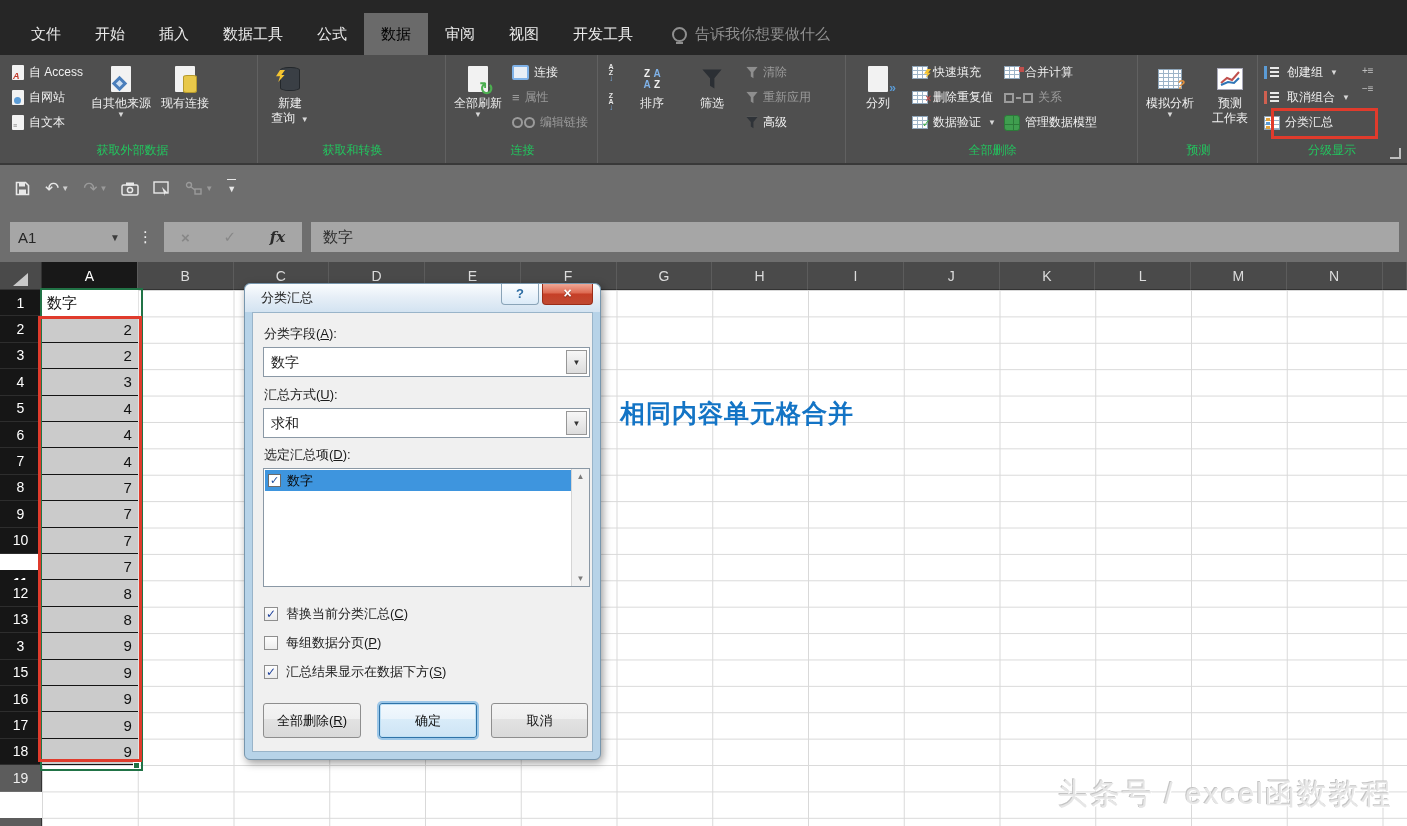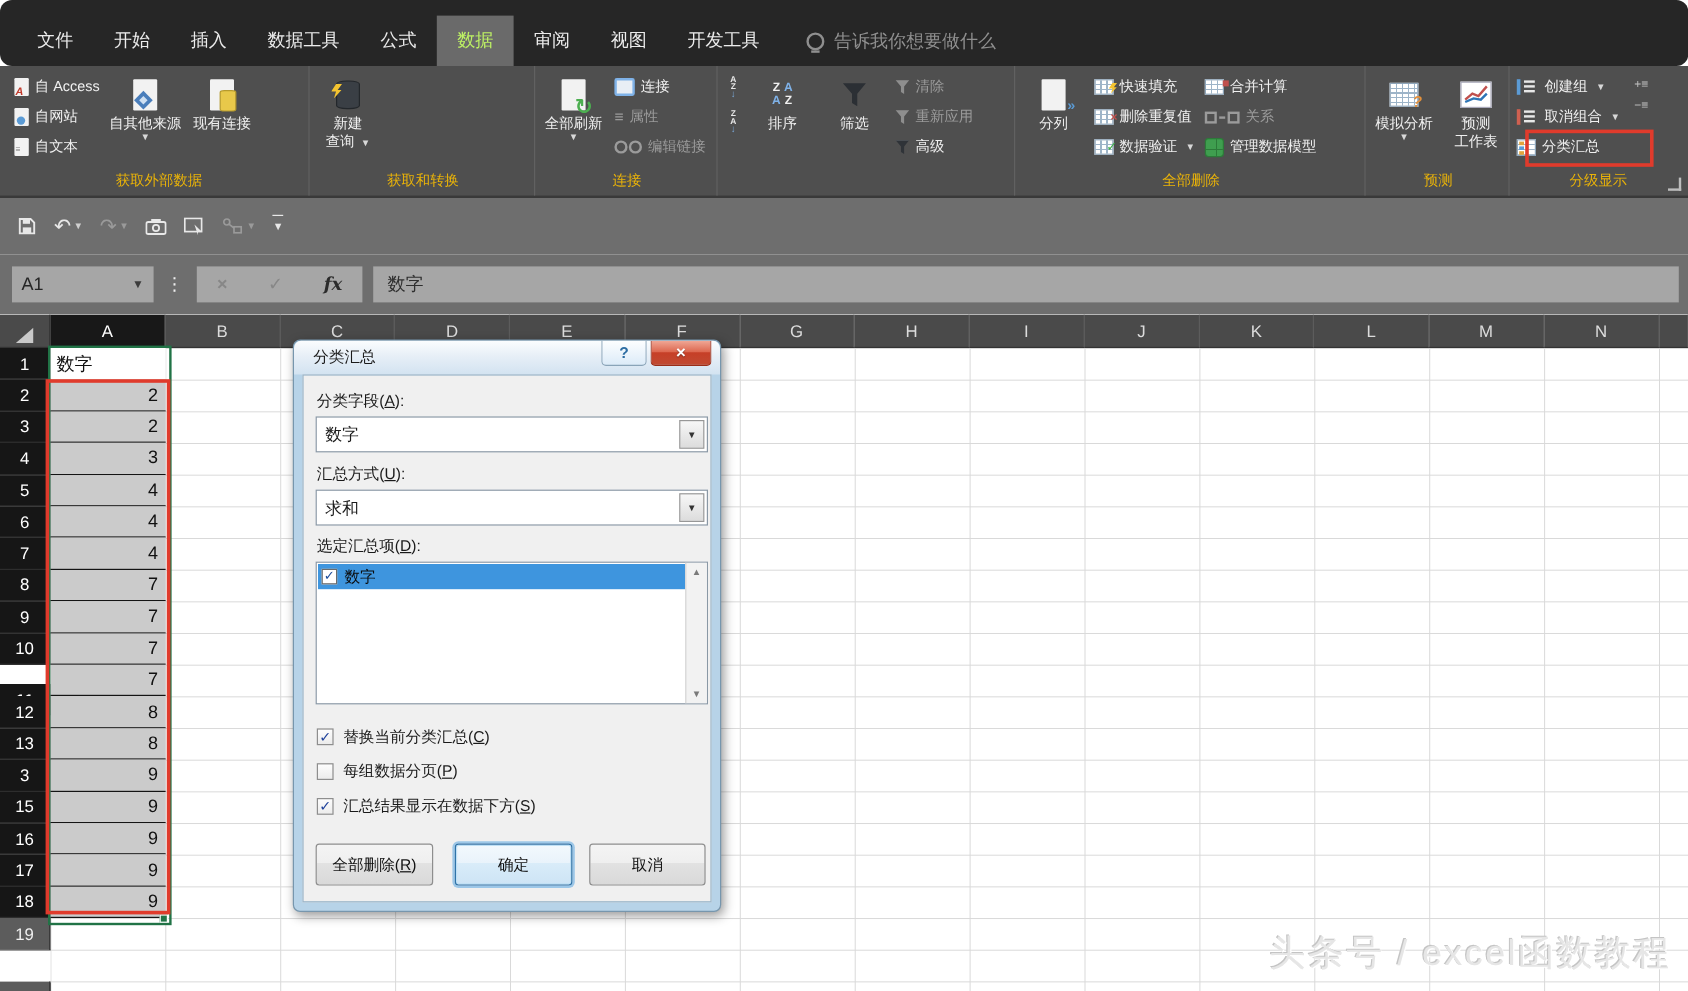--- a/index.html
+++ b/index.html
@@ -1,34 +1,34 @@
 <!DOCTYPE html>
 <html><head>
 <meta charset="utf-8">
 <style>
   html,body{margin:0;padding:0;background:#fff;}
   .app{position:relative;width:1407px;height:826px;overflow:hidden;
        font-family:"Liberation Sans","DejaVu Sans",sans-serif;-webkit-font-smoothing:antialiased;}
 
   
   .tabbar{position:absolute;left:0;top:0;width:100%;height:55px;background:#262626;
-          display:flex;align-items:flex-end;padding-left:14px;box-sizing:border-box;border-radius:10px;}
+          display:flex;align-items:flex-end;padding-left:14px;box-sizing:border-box;}
   .tab{height:42px;line-height:42px;padding:0 17px;color:#ececec;font-size:15px;cursor:default;}
-  .tab.sel{background:#6a6a6a;color:#bef264;}
+  .tab.sel{background:#6a6a6a;color:#000000;}
   .tellme{height:42px;display:flex;align-items:center;gap:8px;margin-left:22px;color:#8f8f8f;font-size:15px;}
   .bulb{width:11px;height:11px;border:2px solid #8f8f8f;border-radius:50%;position:relative;flex:none;}
   .bulb:after{content:"";position:absolute;left:2px;right:2px;bottom:-4px;height:2px;background:#8f8f8f;}
 
   
   .ribbon{position:absolute;left:0;top:55px;width:100%;height:110px;background:#4f4f4f;
           display:flex;padding-left:6px;box-sizing:border-box;border-bottom:2px solid #393939;}
   .group{position:relative;border-right:1px solid #616161;display:flex;flex-direction:column;
          box-sizing:border-box;padding:5px 4px 0 6px;flex:none;}
   .gitems{flex:1;display:flex;gap:8px;align-items:flex-start;}
-  .glabel{text-align:center;font-size:12px;color:#eab308;padding:1px 0 4px;}
+  .glabel{text-align:center;font-size:12px;color:#22c55e;padding:1px 0 4px;}
   .stack{display:flex;flex-direction:column;gap:6px;padding-top:3px;}
   .btnS{display:flex;align-items:center;gap:5px;font-size:12px;color:#f0f0f0;height:19px;white-space:nowrap;cursor:default;}
   .btnS.dis{color:#9b9b9b;}
   .btnL{display:flex;flex-direction:column;align-items:center;font-size:12px;color:#f0f0f0;
         line-height:15px;padding-top:2px;min-width:52px;cursor:default;text-align:center;}
   .btnL .icw{height:34px;display:flex;align-items:center;justify-content:center;}
   .dd{font-size:8px;color:#d8d8d8;line-height:8px;}
   .dd.inline{margin-left:2px;}
   .i-doc{width:12px;height:15px;background:#f2f2f2;border-radius:1px;position:relative;flex:none;}
   .i-doc.big{width:20px;height:26px;}
@@ -581,20 +581,21 @@
         <div class="cellA" style="top: 424px;">9</div>
         <div class="cellA" style="top: 450.4px;">9</div>
         <div class="cellA" style="top: 476.8px;">9</div>
       </div>
     <div class="rangeborder"></div>
     <div class="fillhandle"></div>
   </div>
 
   <div class="redbox rb-data"></div>
   <div class="redbox rb-ribbon"></div>
+  <div class="note">相同内容单元格合并</div>
   <div class="watermark">头条号 / excel函数教程</div>
 
   <div class="dlg">
     <div class="dlg-title">分类汇总</div>
     <div class="dlg-help">?</div>
     <div class="dlg-close">×</div>
     <div class="dlg-body">
 
       <div class="dl lbl1"><span>分类字段(</span><span class="u">A</span><span>):</span></div>
       <div class="combo c1">

